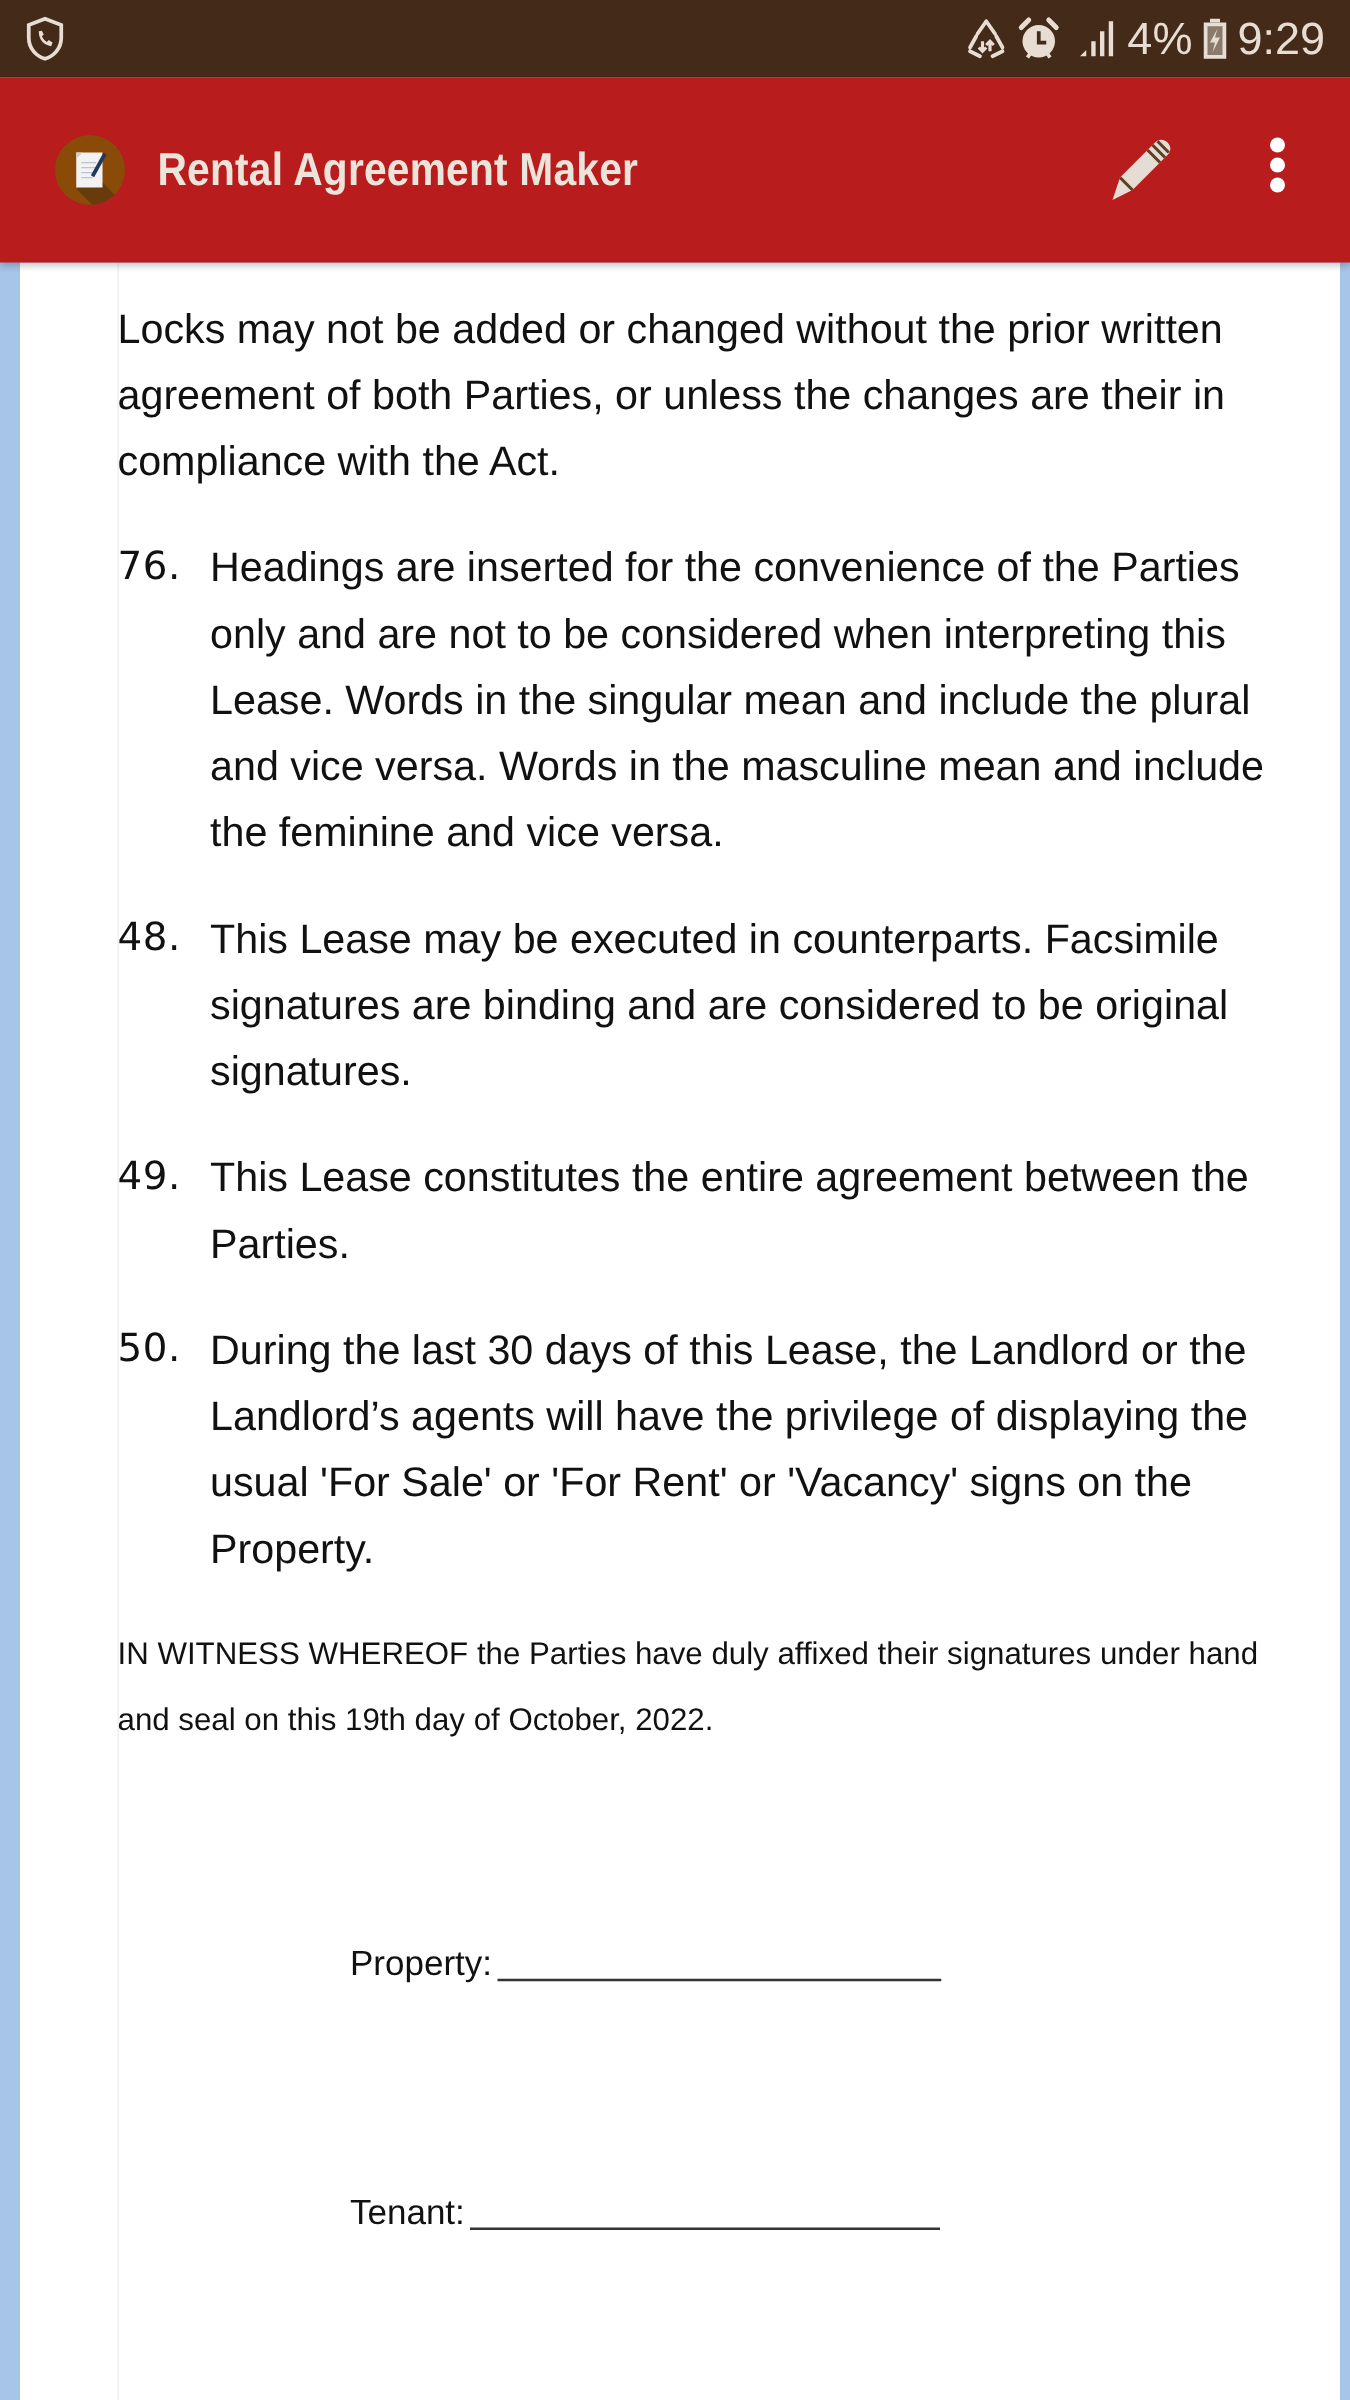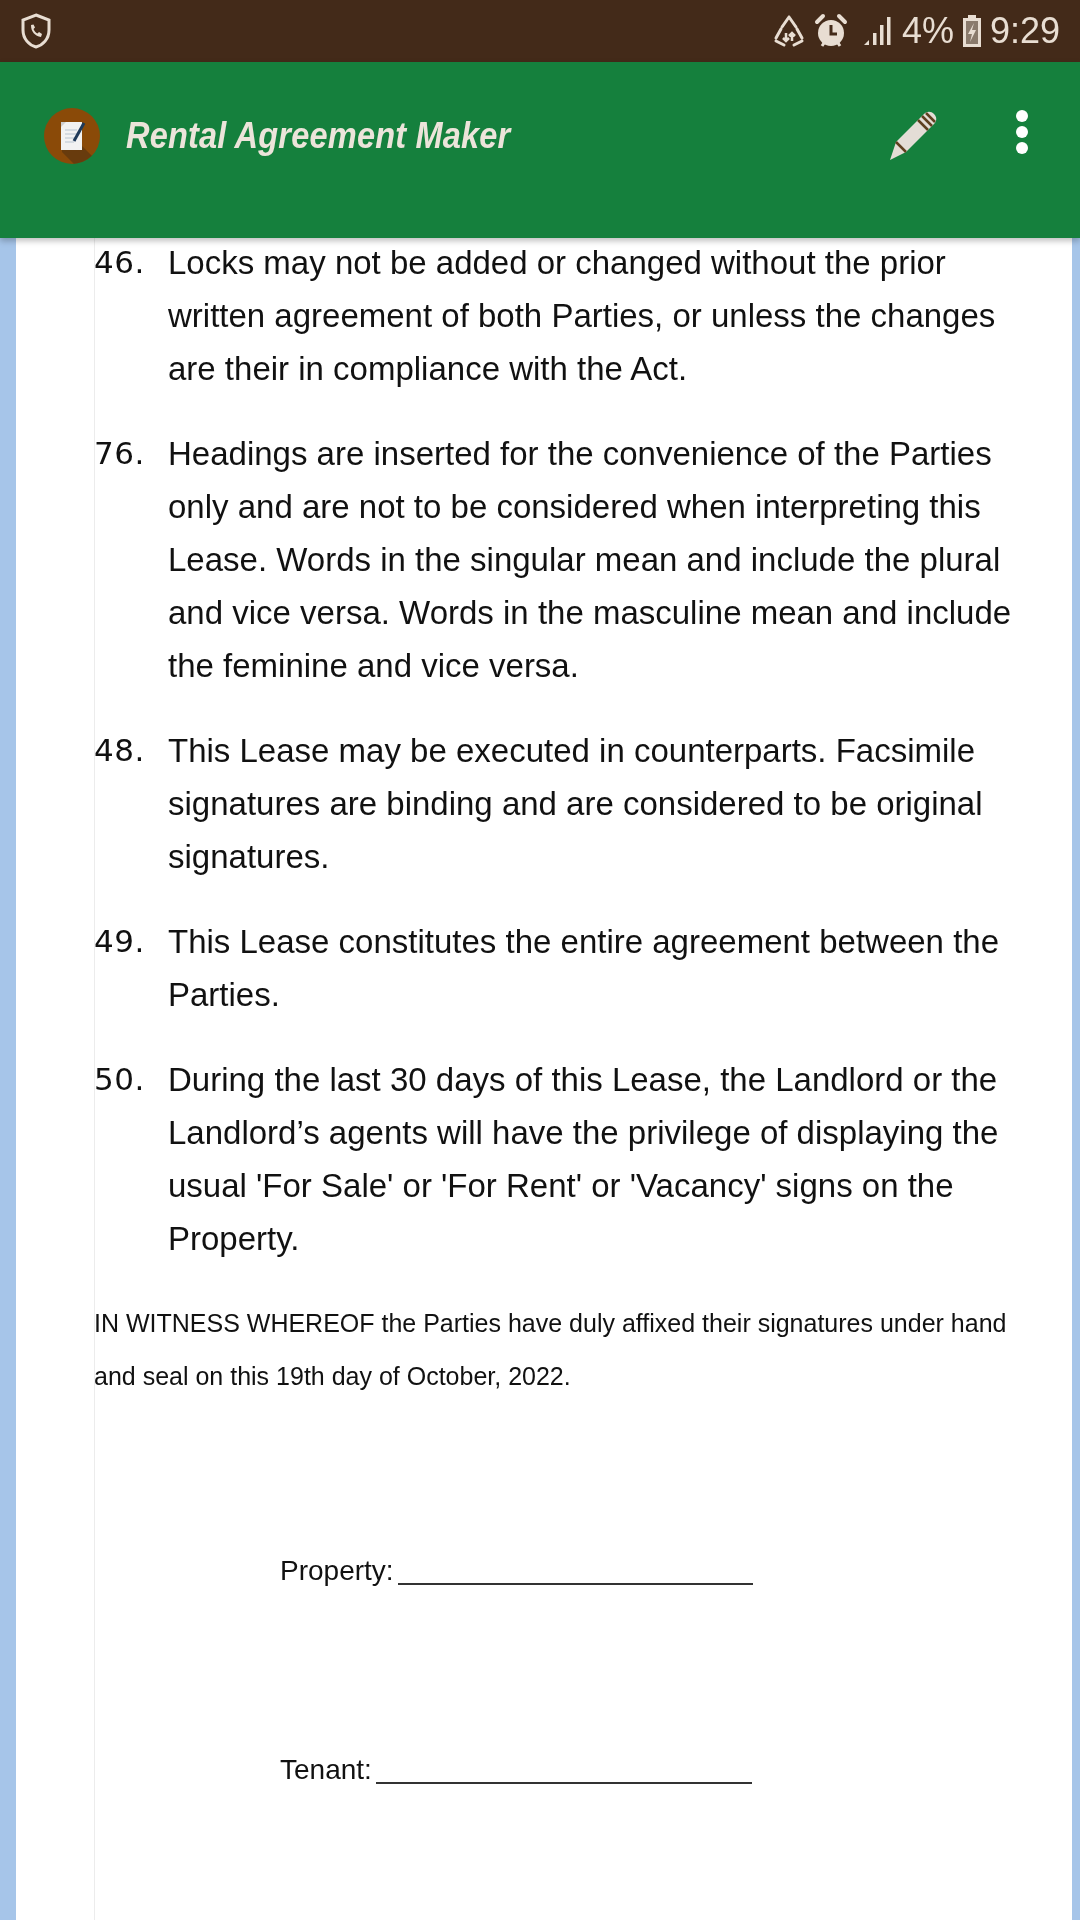--- a/index.html
+++ b/index.html
@@ -13,25 +13,24 @@
       background: #432a19; color: #e8ddd2;
     }
     .status-left { position: absolute; left: 20px; top: 13px; width: 32px; height: 36px; }
     .status-right {
       position: absolute; right: 20px; top: 0; height: 62px;
       display: flex; align-items: center; gap: 8px;
       font-size: 36px; color: #e8ddd2;
     }
     .status-right svg { display: block; }
     .app-bar {
-      position: absolute; left: 0; top: 62px; width: 1080px; height: 176px;
-      background: #15803d;
+      position: absolute; left: 0; top: 62px; width: 1080px; height: 148px;
+      background: #b91c1c;
       box-shadow: 0 3px 6px rgba(0,0,0,0.25);
       z-index: 2;
-      font-style: italic;
     }
     .app-icon {
       position: absolute; left: 44px; top: 46px; width: 56px; height: 56px;
       border-radius: 50%; background: #8a4a08; overflow: hidden;
     }
     .app-title {
       position: absolute; left: 126px; top: 0; height: 148px; line-height: 148px;
       font-size: 37px; font-weight: bold; color: #ece4da;
       transform: scaleX(0.88); transform-origin: left center;
       letter-spacing: 0.2px;
@@ -123,21 +122,20 @@
       <circle cx="20" cy="26" r="6" fill="#ffffff"></circle>
       <circle cx="20" cy="42" r="6" fill="#ffffff"></circle>
     </svg>
   </div>
 </div>
 
 <div class="page">
   <div class="page-rule"></div>
   <div class="content">
     <div class="clause">
-      <span class="clause-num">46.</span>
       <span class="clause-text">Locks may not be added or changed without the prior written agreement of both Parties, or unless the changes are their in compliance with the Act.</span>
     </div>
     <div class="clause">
       <span class="clause-num">76.</span>
       <span class="clause-text">Headings are inserted for the convenience of the Parties only and are not to be considered when interpreting this Lease. Words in the singular mean and include the plural and vice versa. Words in the masculine mean and include the feminine and vice versa.</span>
     </div>
     <div class="clause">
       <span class="clause-num">48.</span>
       <span class="clause-text">This Lease may be executed in counterparts. Facsimile signatures are binding and are considered to be original signatures.</span>
     </div>

